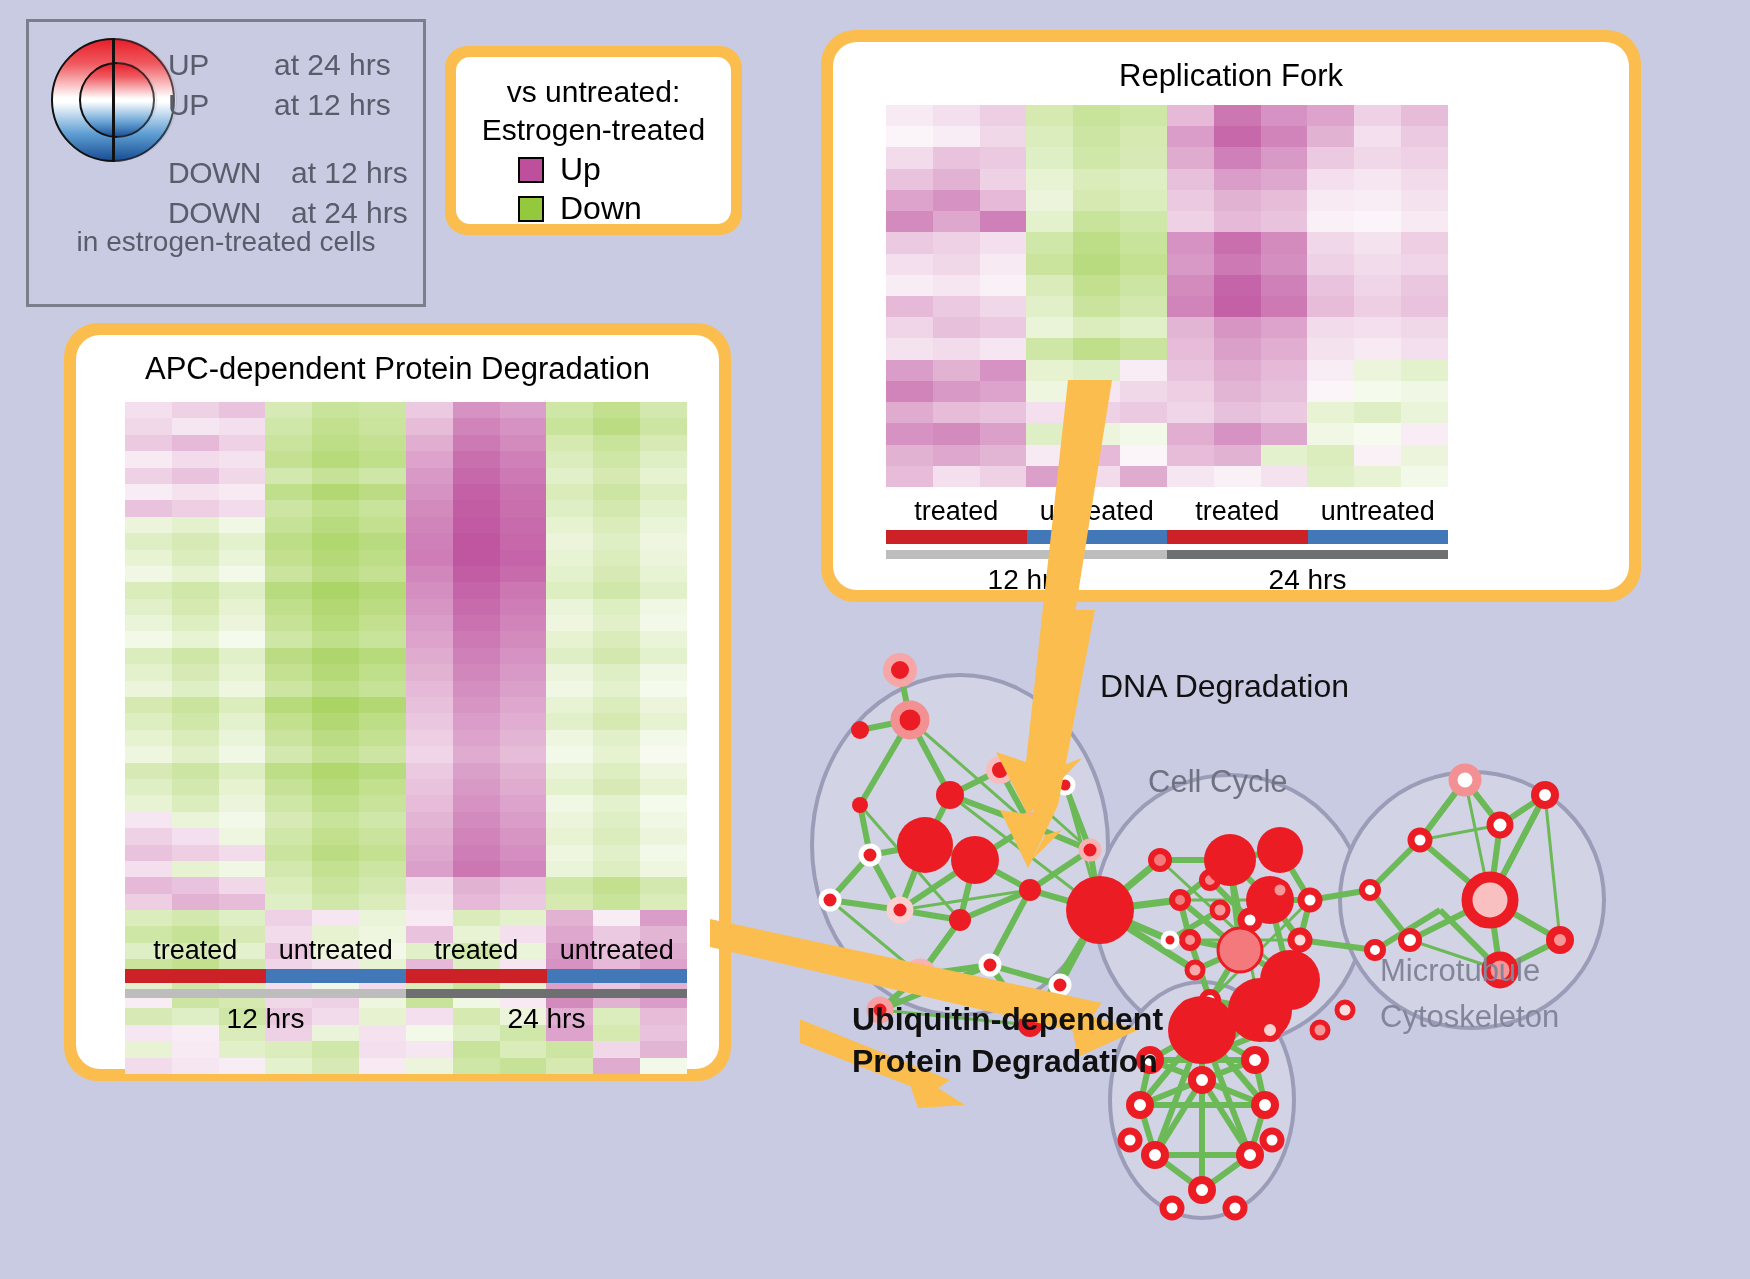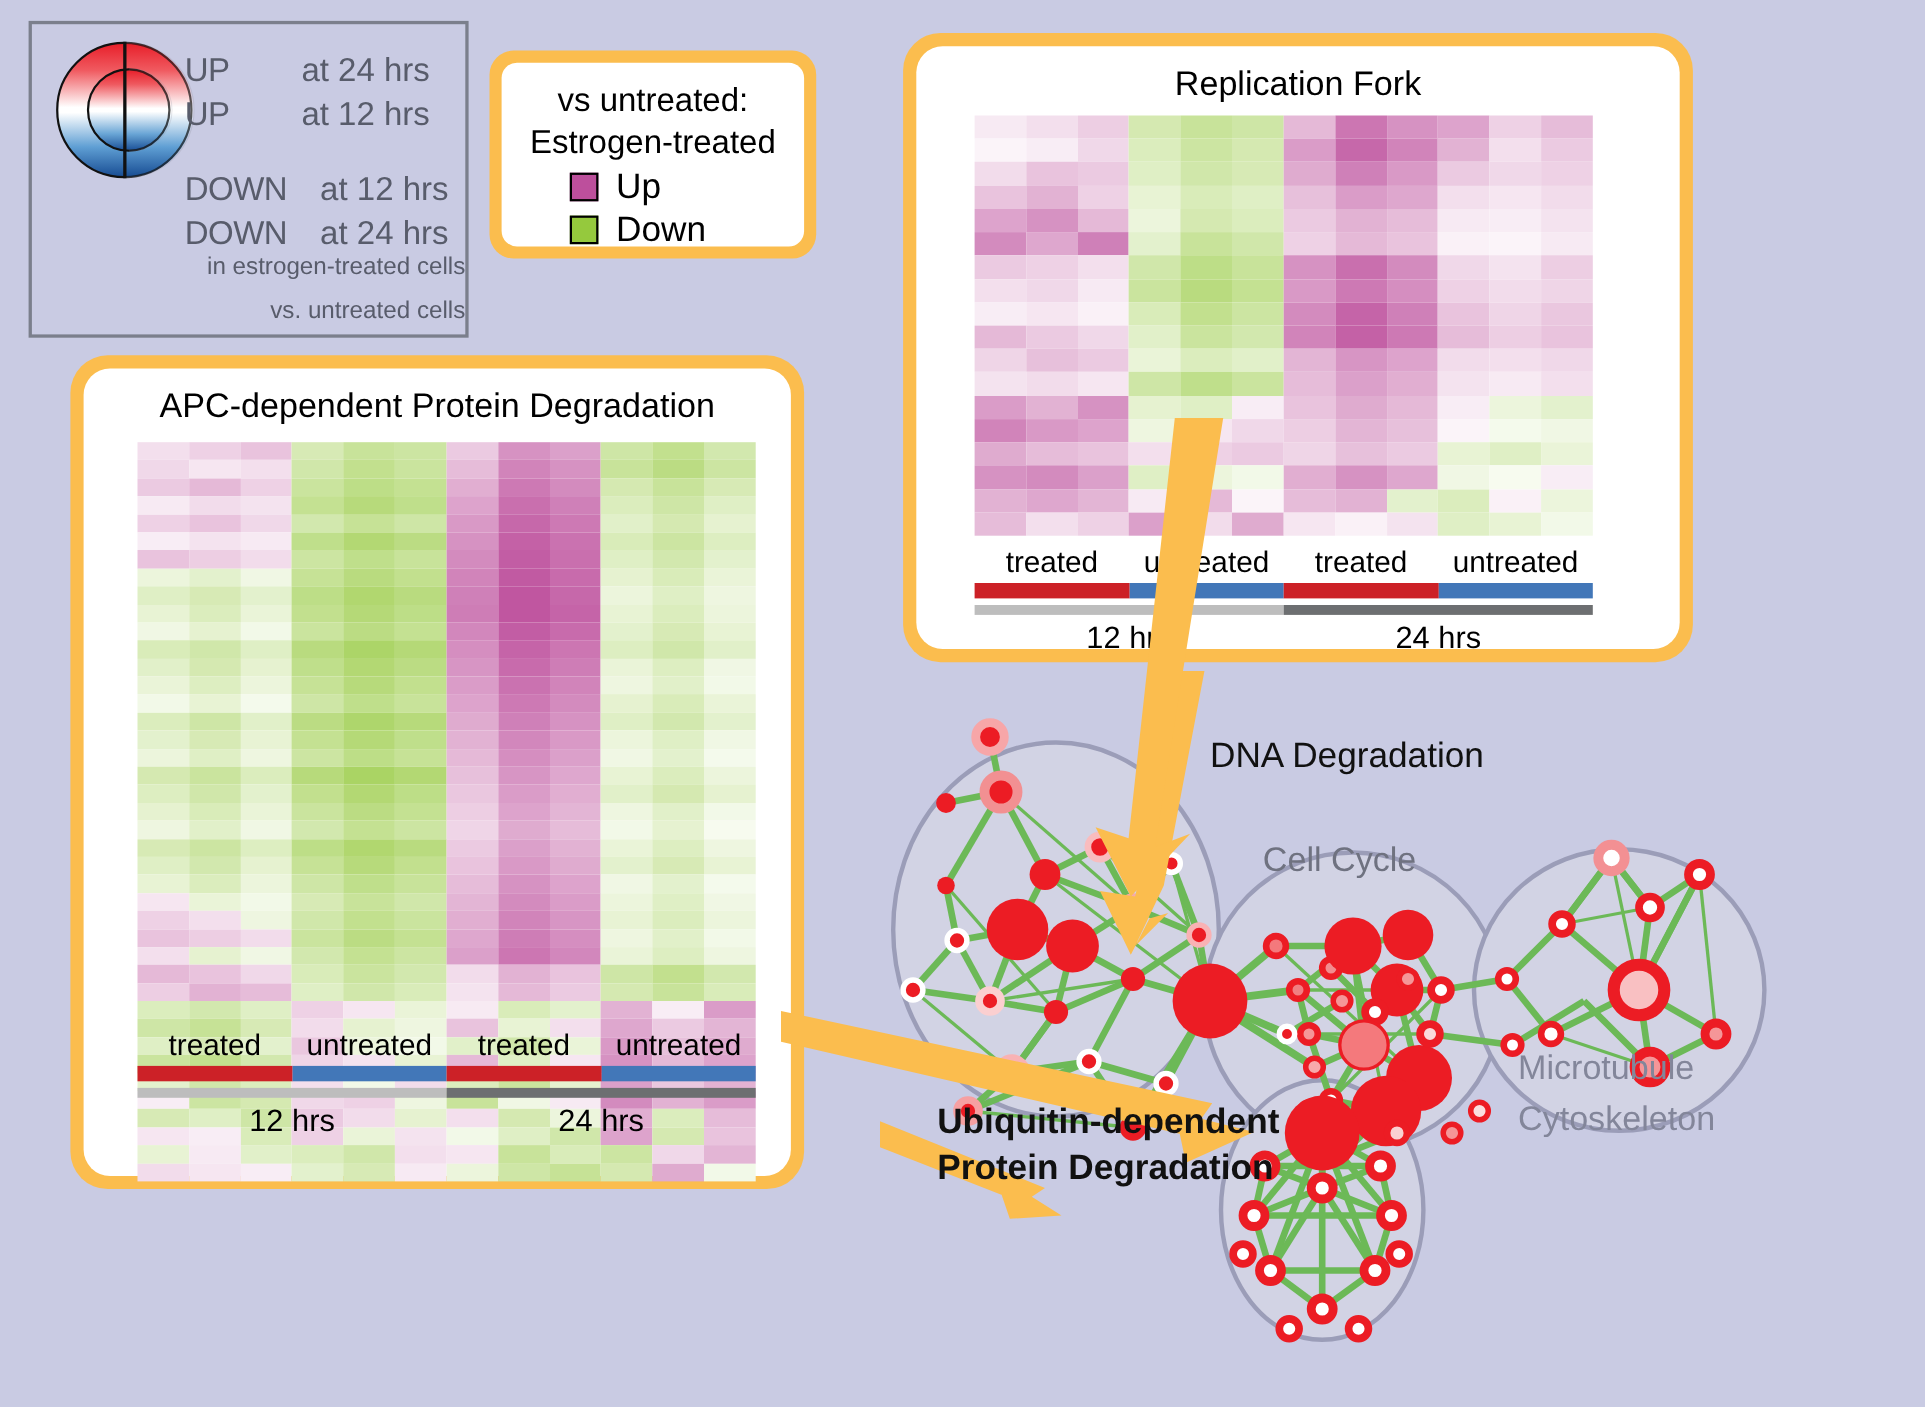--- a/index.html
+++ b/index.html
@@ -51,21 +51,21 @@
   .wheel-label {
     position: absolute;
     color: #585c6b; font-size: 30px; letter-spacing: -0.5px; white-space: nowrap;
   }
   .wheel-time {
     position: absolute;
     color: #585c6b; font-size: 30px; white-space: nowrap;
   }
   #wheel-footer {
     position: absolute; left: 0; top: 200px; width: 100%;
-    text-align: right; color: #585c6b; font-size: 22px; line-height: 40px;
+    text-align: center; color: #585c6b; font-size: 28px; line-height: 40px;
   }
 
   
   #updown-card {
     position: absolute; left: 445px; top: 46px;
     width: 297px; height: 189px;
     background: #fbbd4e; border-radius: 22px;
     padding: 11px;
   }
   #updown-inner {
@@ -75,21 +75,21 @@
   #updown-title { text-align: center; font-size: 30px; line-height: 38px; color: #000; }
   .swatch-row { display: flex; align-items: center; gap: 16px; margin-left: 52px; margin-top: 2px; }
   .swatch { width: 26px; height: 26px; border: 2px solid #000; }
   .swatch-label { font-size: 32px; color: #000; }
 
   
   .panel-card { position: absolute; background: #fbbd4e; border-radius: 34px; padding: 12px; }
   .panel-inner { width: 100%; height: 100%; background: #fff; border-radius: 24px; position: relative; }
   .panel-title { text-align: center; font-size: 31px; color: #000; padding-top: 16px; }
 
-  #replication-card { left: 821px; top: 30px; width: 718px; height: 572px; }
+  #replication-card { left: 821px; top: 30px; width: 820px; height: 572px; }
   #apc-card { left: 64px; top: 323px; width: 667px; height: 758px; }
 
   .heatmap { display: grid; position: absolute; }
   .hm-cell { width: 100%; height: 100%; }
 
   
   .cond-labels { position: absolute; display: grid; grid-template-columns: repeat(4, 1fr); }
   .cond-labels div { text-align: center; font-size: 27px; color: #000; }
   .cond-bar { position: absolute; display: grid; grid-template-columns: repeat(4, 1fr); }
   .time-bar { position: absolute; display: grid; grid-template-columns: repeat(2, 1fr); }
@@ -123,21 +123,20 @@
   <div class="wheel-time" style="left:245px; top:66px;">at 12 hrs</div>
 
   <div class="wheel-label" style="left:139px; top:134px;">DOWN</div>
   <div class="wheel-time" style="left:262px; top:134px;">at 12 hrs</div>
 
   <div class="wheel-label" style="left:139px; top:174px;">DOWN</div>
   <div class="wheel-time" style="left:262px; top:174px;">at 24 hrs</div>
 
   <div id="wheel-footer">
     <div>in estrogen-treated cells</div>
-    <div>vs. untreated cells</div>
   </div>
 </div>
 
 <div id="updown-card">
   <div id="updown-inner">
     <div id="updown-title">
       <div>vs untreated:</div>
       <div>Estrogen-treated</div>
     </div>
     <div class="swatch-row">

